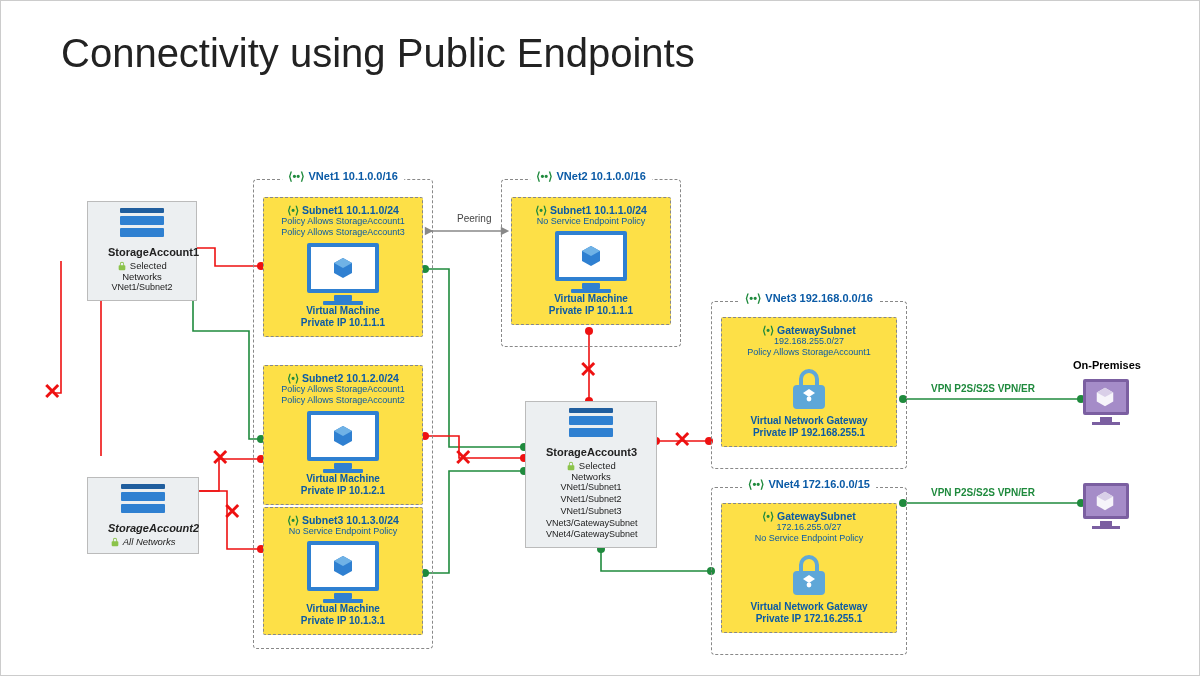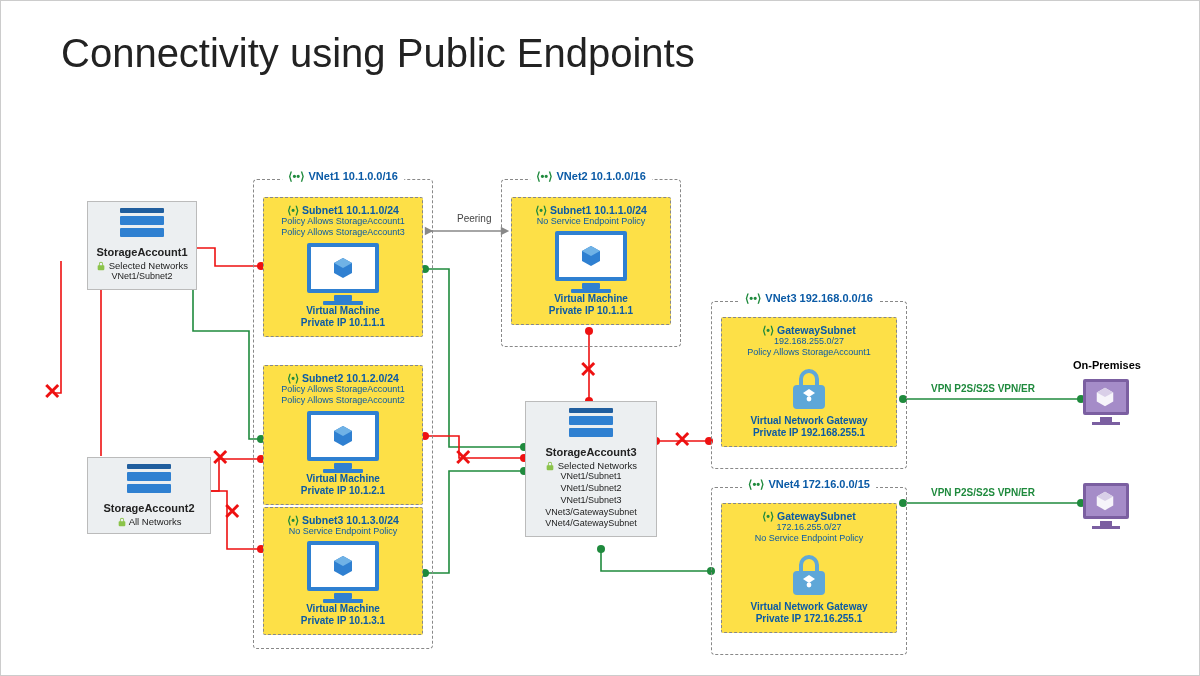--- a/index.html
+++ b/index.html
@@ -6,21 +6,21 @@
   #frame{position:relative;width:1200px;height:676px;background:#fff;border:1px solid #ccc;box-sizing:border-box;}
   .title{position:absolute;left:60px;top:30px;font-size:40px;font-weight:300;color:#222;}
   .box{position:absolute;box-sizing:border-box;}
   .vnet{border:1.5px dashed #888;border-radius:4px;}
   .vnet-label{position:absolute;top:-10px;left:50%;transform:translateX(-50%);background:#fff;padding:0 6px;font-size:11px;color:#0a5aa6;font-weight:600;white-space:nowrap;}
   .vnet-label .vicon{color:#1f8a3d;margin-right:4px;}
   .subnet{border:1.5px dashed #888;background:#fde047;border-radius:2px;padding:6px 0 8px;text-align:center;}
   .subnet .shead{font-size:10.5px;color:#0a5aa6;font-weight:600;}
   .subnet .sline{font-size:9px;color:#0a5aa6;line-height:1.25;}
   .subnet .vmlabel{font-size:10px;color:#0a5aa6;font-weight:600;margin-top:1px;}
-  .storage{border:1px solid #bbb;background:#eceff1;padding:6px 8px;text-align:center;}
+  .storage{border:1px solid #bbb;background:#eceff1;padding:6px 20px;text-align:center;}
   .storage .stname{font-size:11px;font-weight:700;color:#222;}
   .storage .stsel{font-size:9.5px;color:#222;margin-top:2px;}
   .storage .stnet{font-size:9px;color:#222;line-height:1.3;}
   .onprem-lbl{position:absolute;font-size:11px;font-weight:700;}
   .linklbl{position:absolute;font-size:10px;color:#1f8a3d;font-weight:600;}
   .peerlbl{position:absolute;font-size:10px;color:#444;padding-left:16px;}
   .x{position:absolute;color:#e11;font-size:22px;font-weight:900;line-height:1;}
   
   .storage-icon{width:44px;height:34px;margin:0 auto 4px;display:flex;flex-direction:column;}
   .storage-icon .bar{background:#2f80d1;height:9px;margin-bottom:3px;border-radius:1px;}
@@ -102,21 +102,21 @@
         <div class="bar"></div>
         <div class="bar"></div>
       </div>
     <div class="stname">StorageAccount1</div>
     <div class="stsel"><span class="lock-mini"><svg viewBox="0 0 24 24">
             <path fill="#8bc34a" d="M12 2a5 5 0 00-5 5v3H6a2 2 0 00-2 2v8a2 2 0 002 2h12a2 2 0 002-2v-8a2 2 0 00-2-2h-1V7a5 5 0 00-5-5zm-3 5a3 3 0 116 0v3H9z"></path>
           </svg></span> <span>Selected Networks</span></div>
     <div class="stnet">VNet1/Subnet2</div>
   </div>
 
-  <div class="box storage" style="left:86px;top:456px;width:124px;">
+  <div class="box storage" style="left:86px;top:476px;width:112px;font-style:italic;">
     <div class="storage-icon">
         <div class="bar top"></div>
         <div class="bar"></div>
         <div class="bar"></div>
       </div>
     <div class="stname">StorageAccount2</div>
     <div class="stsel"><span class="lock-mini"><svg viewBox="0 0 24 24">
             <path fill="#8bc34a" d="M12 2a5 5 0 00-5 5v3H6a2 2 0 00-2 2v8a2 2 0 002 2h12a2 2 0 002-2v-8a2 2 0 00-2-2h-1V7a5 5 0 00-5-5zm-3 5a3 3 0 116 0v3H9z"></path>
           </svg></span> <span>All Networks</span></div>
   </div>

